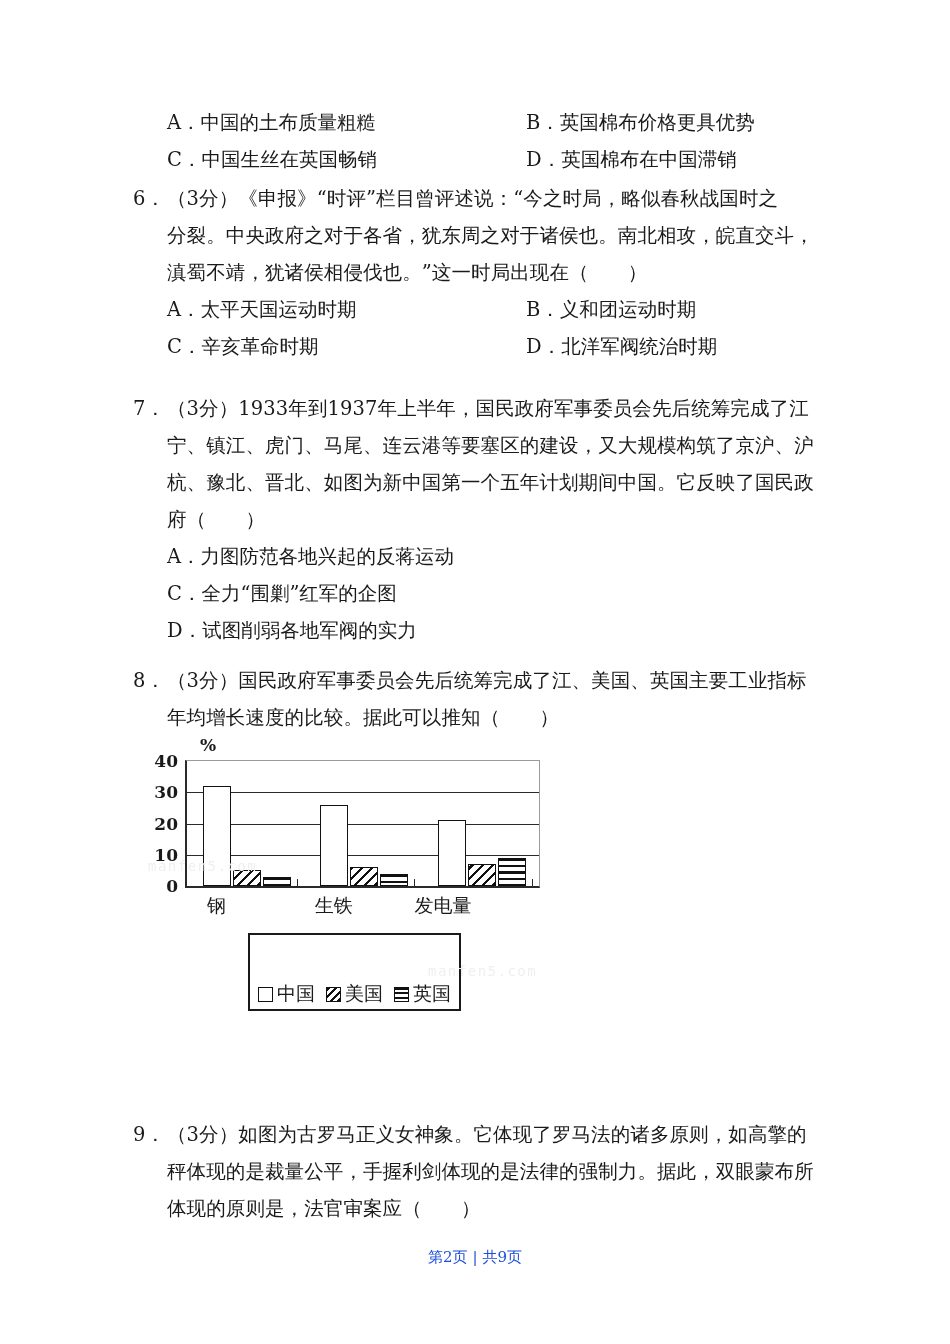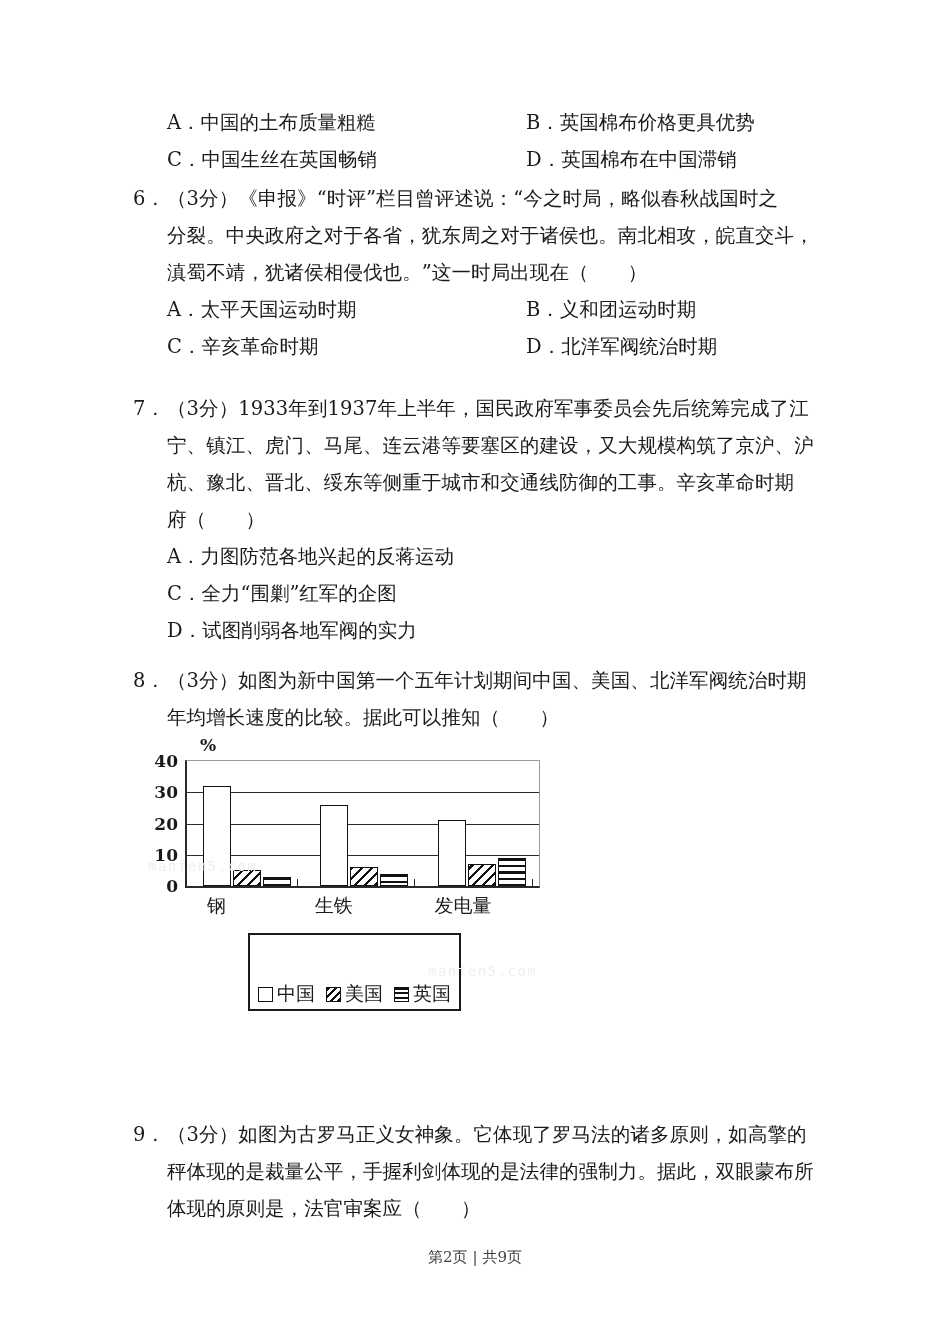--- a/index.html
+++ b/index.html
@@ -207,21 +207,21 @@
   }
 
   
   .footer {
     position: absolute;
     left: 0;
     top: 1248px;
     width: 950px;
     text-align: center;
     font-size: 15px;
-    color: #404040;
+    color: #1d4ed8;
     font-family: "DejaVu Serif", "Liberation Serif", serif;
   }
   .footer .sep { margin: 0 5px; }
 </style>
 </head>
 <body>
 
 <div class="page">
 
   <div class="qblock" style="top:104px;">
@@ -245,29 +245,29 @@
     </div>
     <div class="optrow">
       <span class="opt-a">C．辛亥革命时期</span>
       <span class="opt-b">D．北洋军阀统治时期</span>
     </div>
   </div>
 
   <div class="qblock" style="top:378px;margin-top:12px;">
     <div class="qline"><span class="qnum">7．</span><span>（3分）1933年到1937年上半年，国民政府军事委员会先后统筹完成了江</span></div>
     <div class="qline"><span class="indent"></span><span>宁、镇江、虎门、马尾、连云港等要塞区的建设，又大规模构筑了京沪、沪</span></div>
-    <div class="qline"><span class="indent"></span><span>杭、豫北、晋北、绥东等侧重于城市和交通线防御的工事。辛亥革命时期</span></div>
+    <div class="qline"><span class="indent"></span><span>杭、豫北、晋北、如图为新中国第一个五年计划期间中国。它反映了国民政</span></div>
     <div class="qline"><span class="indent"></span><span>府（　　）</span></div>
     <div class="optsingle">A．力图防范各地兴起的反蒋运动</div>
     <div class="optsingle">C．全力“围剿”红军的企图</div>
     <div class="optsingle">D．试图削弱各地军阀的实力</div>
   </div>
 
   <div class="qblock" style="top:662px;">
-    <div class="qline"><span class="qnum">8．</span><span>（3分）如图为新中国第一个五年计划期间中国、美国、北洋军阀统治时期</span></div>
+    <div class="qline"><span class="qnum">8．</span><span>（3分）国民政府军事委员会先后统筹完成了江、美国、英国主要工业指标</span></div>
     <div class="qline"><span class="indent"></span><span>年均增长速度的比较。据此可以推知（　　）</span></div>
   </div>
 
   <div class="chart-wrap">
     <div class="pct-label">%</div>
     <div class="plot" id="plot-area">
         <div class="axis-ytick-holder" style="top: 0px;">
           <div class="ytick" style="top: 125px;">0</div>
         </div>
         <div class="gridline" style="top: 93.75px;"></div>
@@ -297,21 +297,21 @@
         <div class="bar uk" title="英国 生铁: 4%" style="left: 193.333px; width: 28px; height: 12.5px;"></div>
         <div class="xtickmark" style="left: 227.333px;"></div>
         <div class="bar china" title="中国 发电量: 21%" style="left: 250.667px; width: 28px; height: 65.625px;"></div>
         <div class="bar usa" title="美国 发电量: 7%" style="left: 280.667px; width: 28px; height: 21.875px;"></div>
         <div class="bar uk" title="英国 发电量: 9%" style="left: 310.667px; width: 28px; height: 28.125px;"></div>
         <div class="xtickmark" style="left: 344.667px;"></div>
       </div>
     <div id="cat-labels">
         <div class="cat-label" style="left: 76.4px;">钢</div>
         <div class="cat-label" style="left: 193.733px;">生铁</div>
-        <div class="cat-label" style="left: 323px;">发电量</div>
+        <div class="cat-label" style="left: 303px;">发电量</div>
       </div>
     <div class="legend" id="chart-legend">
         <span class="legend-item">
           <span class="swatch china"></span>
           <span>中国</span>
         </span>
         <span class="legend-item">
           <span class="swatch usa"></span>
           <span>美国</span>
         </span>

